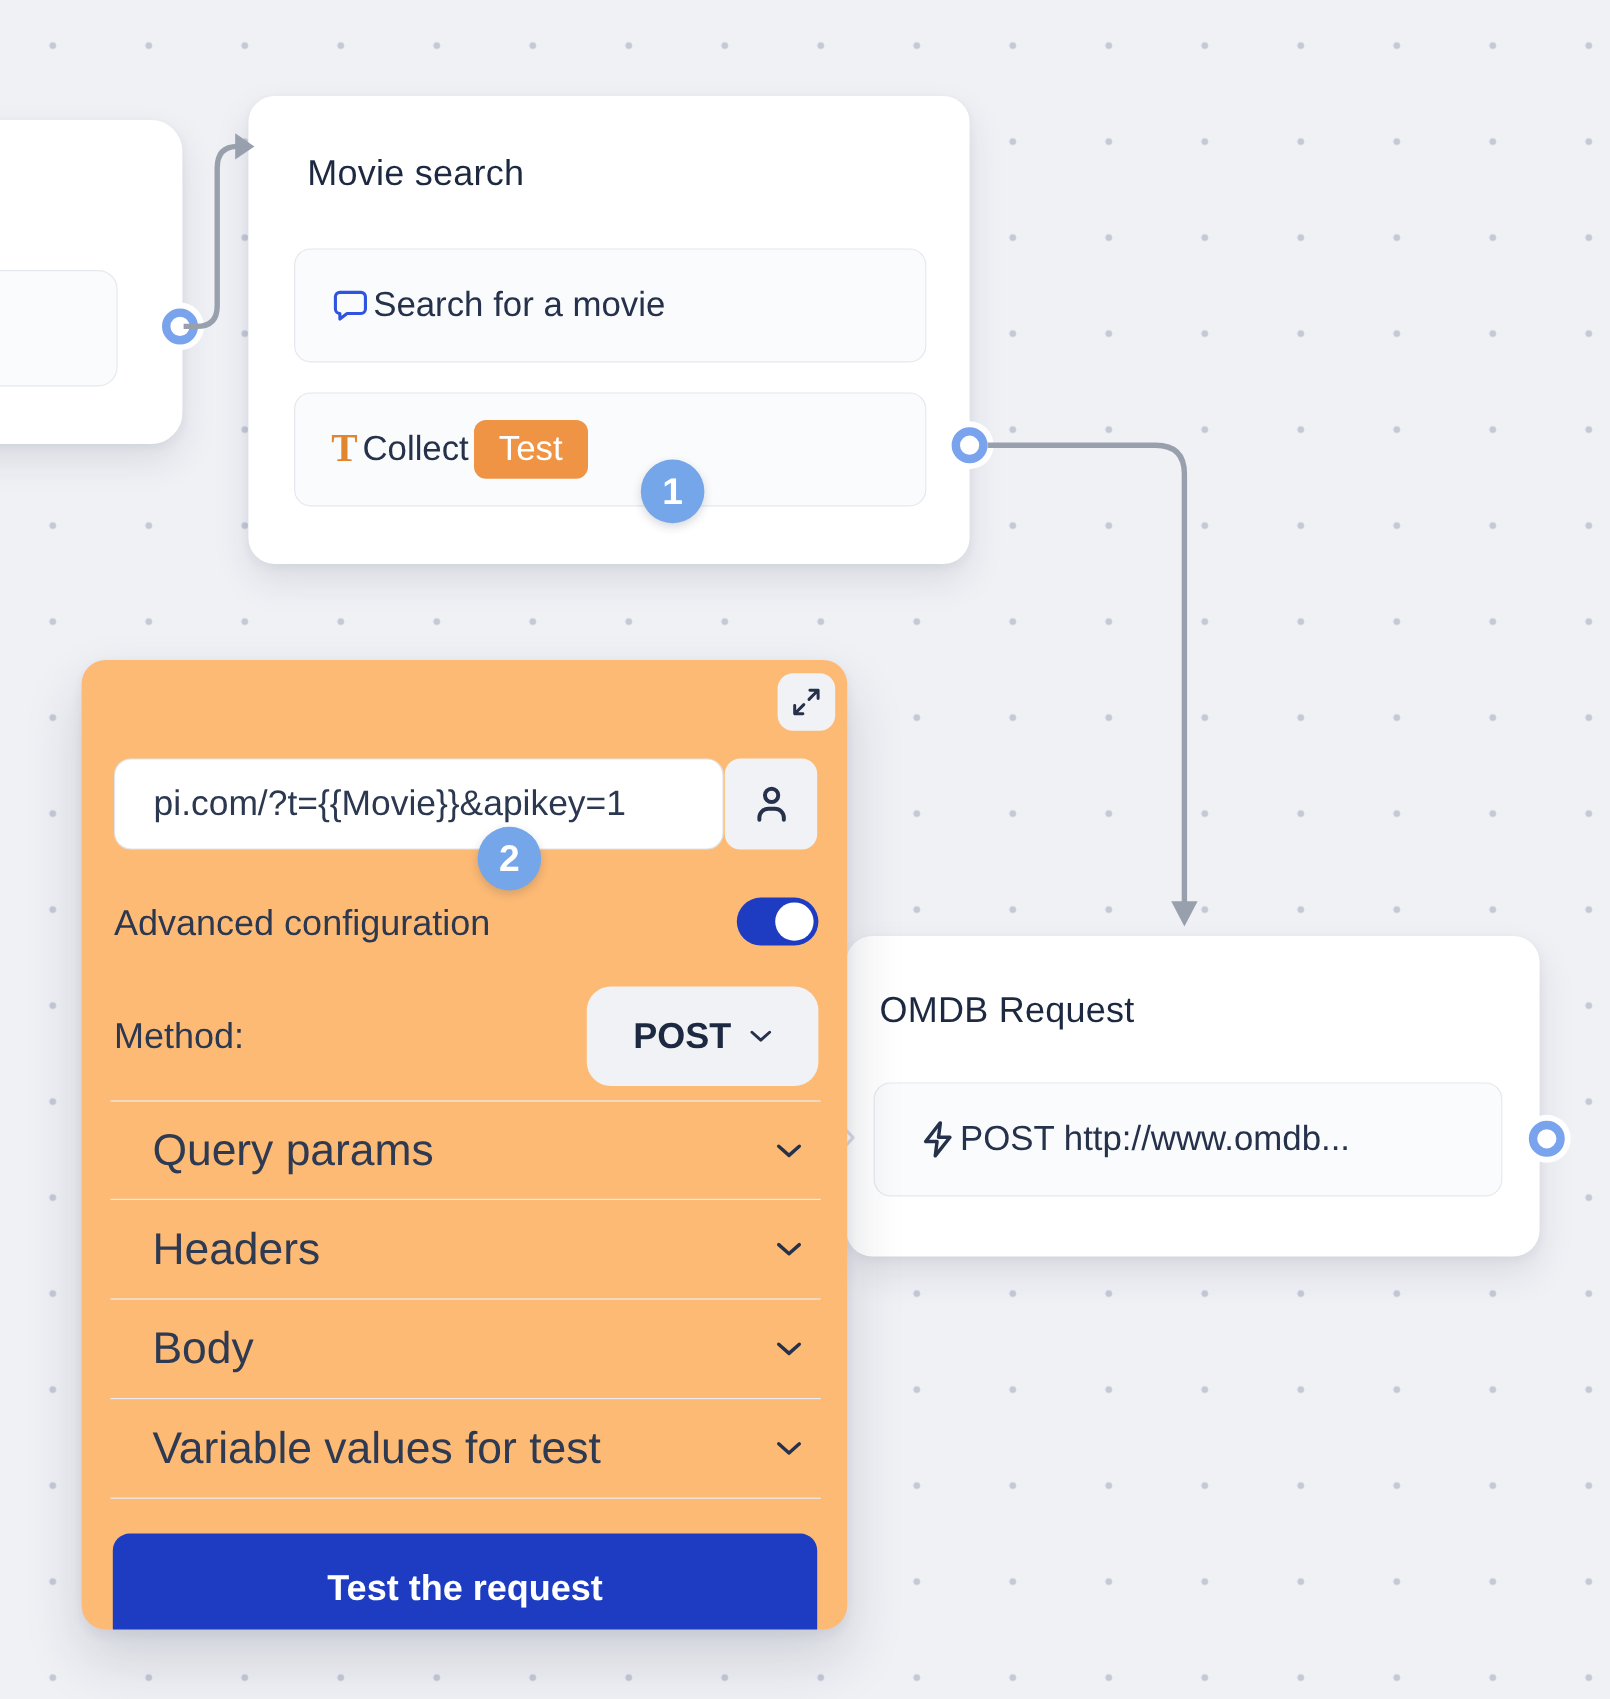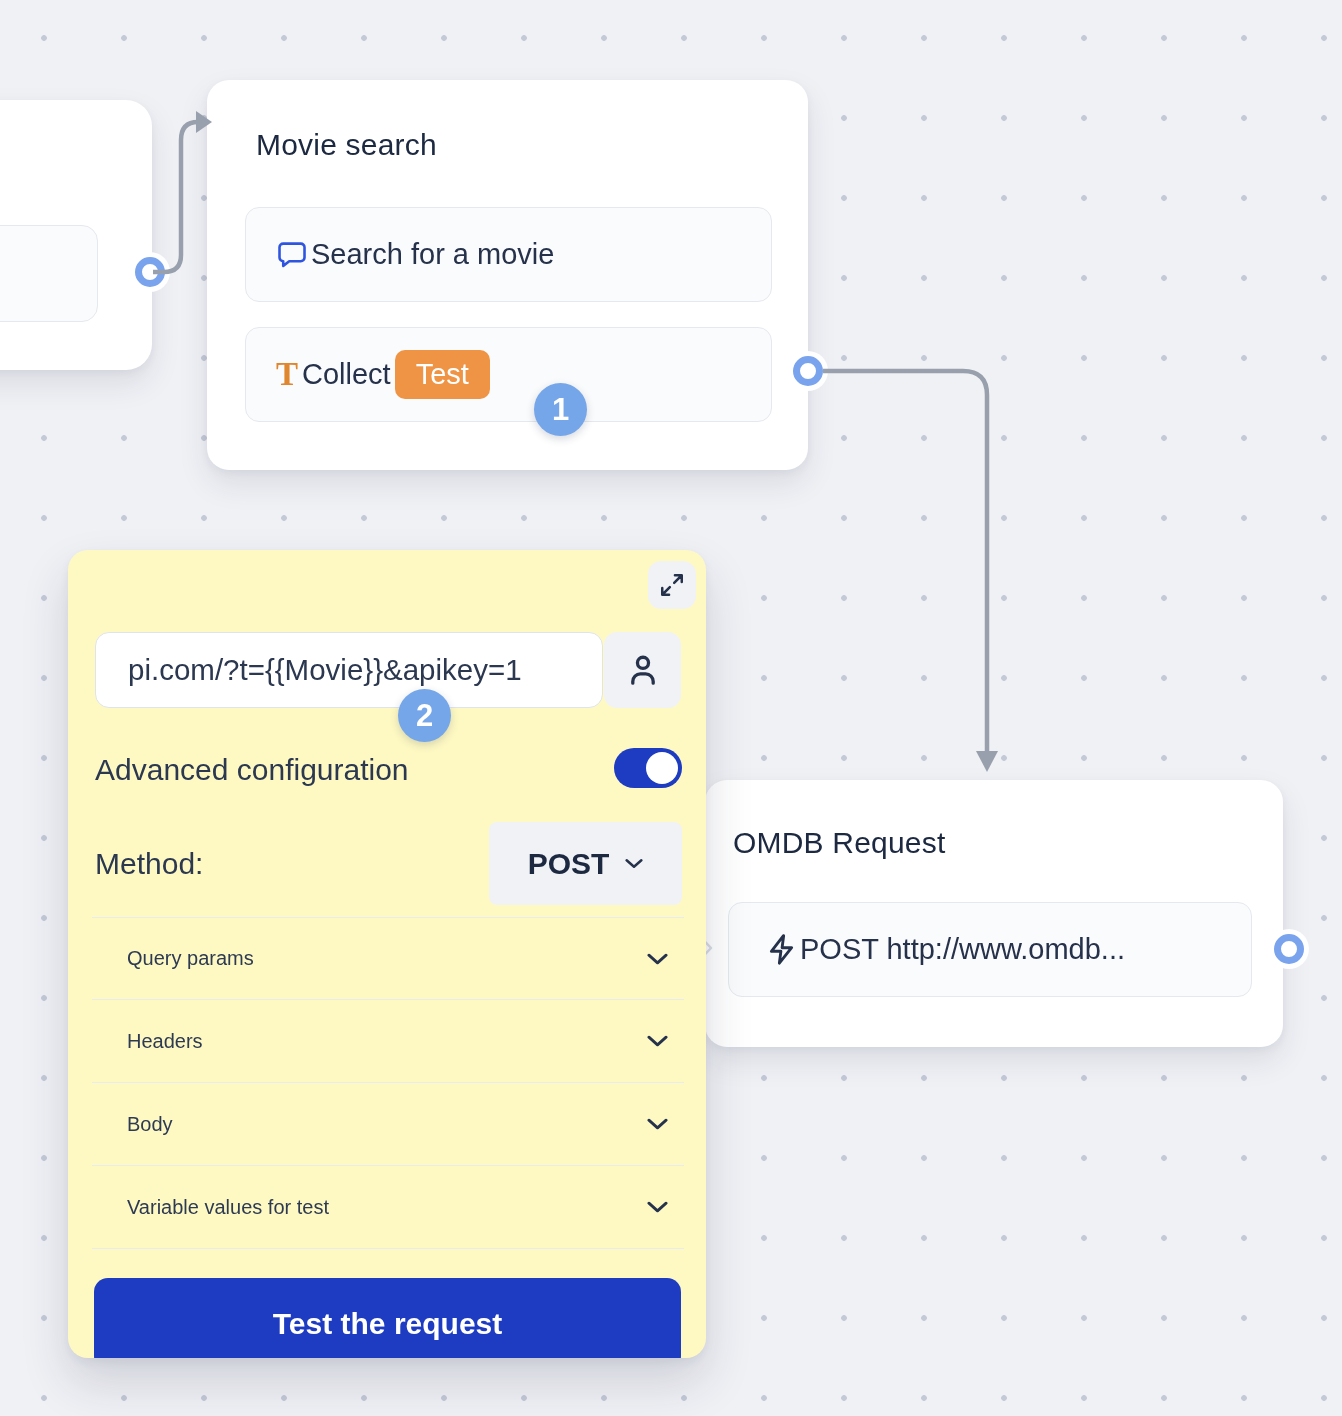--- a/index.html
+++ b/index.html
@@ -41,47 +41,47 @@
   .icon{display:inline-flex;align-items:center;justify-content:center;flex:0 0 auto;}
   .gray-btn{
     position:absolute;background:#f1f2f5;border:none;border-radius:13px;
     display:flex;align-items:center;justify-content:center;cursor:pointer;
   }
   
   #connectors{position:absolute;left:0;top:0;z-index:3;pointer-events:none;}
   
   #panel{
     position:absolute;left:68px;top:550px;width:638px;height:808px;
-    background:#fef9c3;border-radius:20px;overflow:hidden;z-index:5;
+    background:#fdba74;border-radius:20px;overflow:hidden;z-index:5;
     box-shadow:0 24px 48px rgba(28,40,70,0.16),0 4px 10px rgba(28,40,70,0.06);
   }
   #url-input{
     position:absolute;left:27px;top:82px;width:508px;height:76px;
     border:1.5px solid #dfe3ea;border-radius:14px;box-sizing:border-box;
     font-family:"Liberation Sans",sans-serif;font-size:29.5px;color:#2b3850;
     padding:0 6px 0 32px;background:#ffffff;outline:none;white-space:nowrap;overflow:hidden;
   }
   .panel-label{font-size:30px;color:#2b3850;}
   .toggle{
     position:absolute;left:546px;top:198px;width:68px;height:40px;border-radius:21px;
     background:#1d3cc2;cursor:pointer;
   }
   .toggle .knob{
     position:absolute;right:4px;top:4px;width:32px;height:32px;border-radius:50%;background:#ffffff;
   }
   .select-btn{
-    position:absolute;left:421px;top:272px;width:193px;height:83px;border-radius:8px;
+    position:absolute;left:421px;top:272px;width:193px;height:83px;border-radius:20px;
     background:#f1f2f5;display:flex;align-items:center;justify-content:center;gap:16px;
     font-size:30px;font-weight:700;color:#1c2940;cursor:pointer;text-align:center;
   }
   .acc{position:absolute;left:24px;top:367px;width:592px;}
   .acc-row{
     height:83px;display:flex;align-items:center;justify-content:space-between;
     border-bottom:1.5px solid #e9ebef;padding:0 16px 0 35px;box-sizing:border-box;
-    font-size:20px;color:#2d3a52;cursor:pointer;
+    font-size:37px;color:#2d3a52;cursor:pointer;
   }
   .acc-row:first-child{border-top:1.5px solid #e9ebef;}
   .test-btn{
     position:absolute;left:26px;top:728px;width:587px;height:92px;
     background:#1d3cc2;border:none;border-radius:14px;color:#ffffff;
     font-family:"Liberation Sans",sans-serif;font-size:30px;font-weight:700;cursor:pointer;
   }
   .in-marker{position:absolute;left:693px;top:929px;z-index:2;}
 </style>
 </head>

